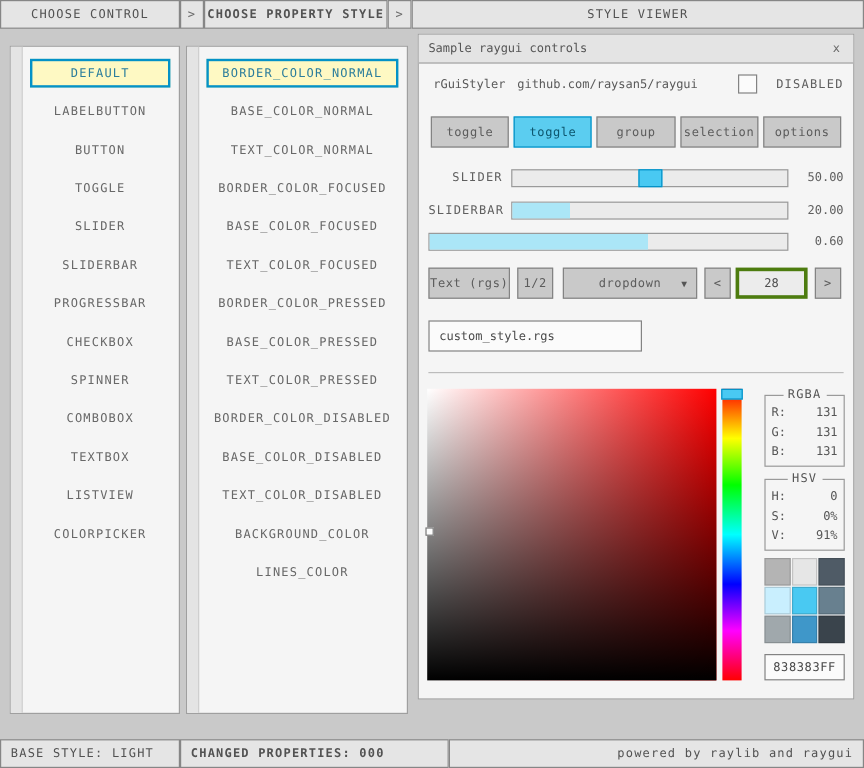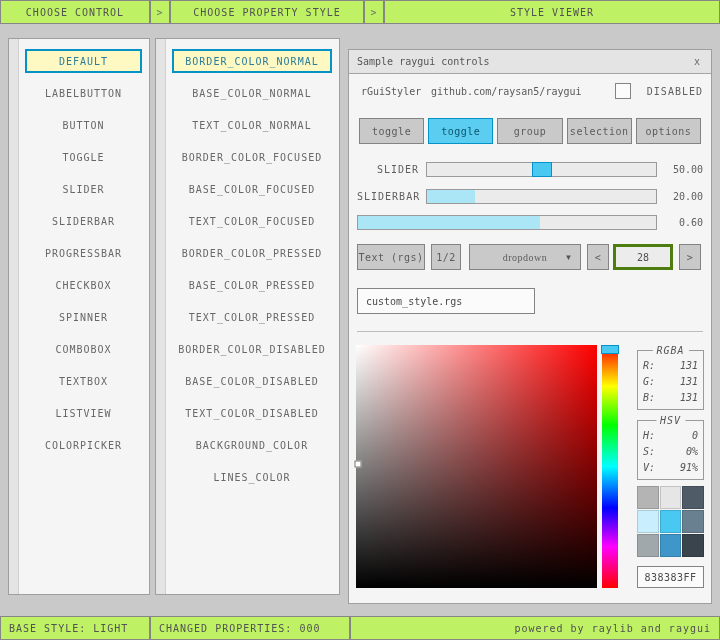--- a/index.html
+++ b/index.html
@@ -11,36 +11,36 @@
     font-size: 10px;
     color: #5f5f5f;
     overflow: hidden;
   }
 
   
   .bar { position: absolute; left: 0; width: 720px; height: 24px; display: flex; }
   .bar.top { top: 0; }
   .bar.bottom { bottom: 0; }
   .bar-seg {
-    background: #bef264; border: 1px solid #868686;
+    background: #e5e5e5; border: 1px solid #868686;
     display: flex; align-items: center; color: #525252;
     letter-spacing: 1px; white-space: nowrap; overflow: hidden;
   }
   .bar-seg.center { justify-content: center; }
   .bar-seg.right { justify-content: flex-end; padding-right: 8px; padding-left: 24px; }
   .bar-seg.padl { padding-left: 8px; }
-  .w150 { width: 150px; } .w20 { width: 20px; } .w175 { width: 194px; } .w198 { width: 200px; }
+  .w150 { width: 150px; } .w20 { width: 20px; } .w175 { width: 153px; font-weight: bold; } .w198 { width: 224px; font-weight: bold; }
   .grow { flex: 1; }
   .chev { color: #6d6d6d; }
 
   
   .panel { position: absolute; background: #f5f5f5; border: 1px solid #9f9f9f; }
   #left-panel  { left: 8px;   top: 38px; width: 142px; height: 557px; }
   #mid-panel   { left: 155px; top: 38px; width: 185px; height: 557px; }
-  #viewer-panel{ left: 348px; top: 49px; width: 364px; height: 555px; }
+  #viewer-panel{ left: 348px; top: 28px; width: 364px; height: 555px; }
 
   .scroll-strip {
     position: absolute; left: 0; top: 0; bottom: 0; width: 10px;
     background: #e4e4e4; border-right: 1px solid #cfcfcf;
   }
   .list { position: absolute; left: 16px; right: 7px; top: 10px; }
   .list-item {
     height: 24px; margin-bottom: 8px;
     display: flex; align-items: center; justify-content: center;
     color: #686868; letter-spacing: 1px; cursor: pointer;
@@ -86,21 +86,21 @@
   .handle {
     position: absolute; top: -1px; bottom: -1px; width: 20px;
     background: #49c9f2; border: 1px solid #0492c7; transform: translateX(-50%);
   }
   .svalue { width: 40px; text-align: right; margin-left: 6px; }
 
   .row-widgets { position: absolute; top: 194px; left: 0; right: 0; height: 26px; }
   .aw { position: absolute; top: 0; height: 26px; }
   .text-btn  { left: 8px;   width: 68px; }
   .half-btn  { left: 82px;  width: 30px; }
-  .dropdown  { left: 120px; width: 112px; position: absolute; font-family: Liberation Serif, serif; }
+  .dropdown  { left: 120px; width: 112px; position: absolute; }
   .dd-arrow  { position: absolute; right: 7px; font-size: 8px; color: #555; }
   .spin-dec  { left: 238px; width: 22px; }
   .valuebox  {
     left: 264px; width: 60px; background: #ececec; border: 3px solid #4d7c0f;
     display: flex; align-items: center; justify-content: center; color: #4f4f4f;
   }
   .spin-inc  { left: 330px; width: 22px; }
 
   .row-save { position: absolute; top: 238px; left: 0; right: 0; height: 26px; }
   .textbox {
@@ -129,21 +129,21 @@
   .hue-bar {
     position: absolute; left: 253px; top: 295px; width: 16px; height: 243px; cursor: pointer;
     background: linear-gradient(to bottom,
       #f00 0%, #ff0 17%, #0f0 33%, #0ff 50%, #00f 67%, #f0f 83%, #f00 100%);
   }
   .hue-handle {
     position: absolute; left: -1px; right: -1px; height: 9px;
     background: #49c9f2; border: 1px solid #0492c7;
   }
 
-  .groupbox { position: absolute; left: 288px; width: 67px; height: 60px; border: 1px solid #9a9a9a; font-style: italic; }
+  .groupbox { position: absolute; left: 288px; width: 67px; height: 60px; border: 1px solid #9a9a9a; }
   .rgba-box { top: 300px; }
   .hsv-box  { top: 370px; }
   .gb-title {
     position: absolute; top: -6px; left: 50%; transform: translateX(-50%);
     background: #f5f5f5; padding: 0 4px; color: #565656; letter-spacing: 1px;
   }
   .gb-row { display: flex; justify-content: space-between; padding: 0 5px; margin-top: 5px; color: #565656; }
   .gb-row:first-of-type { margin-top: 9px; }
 
   .swatches {

